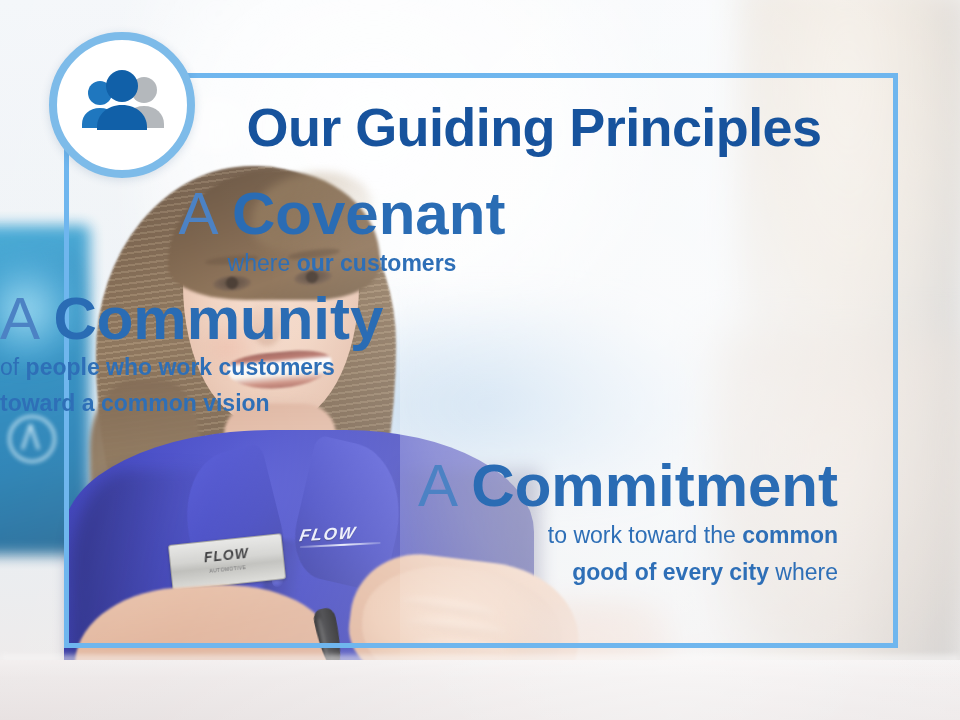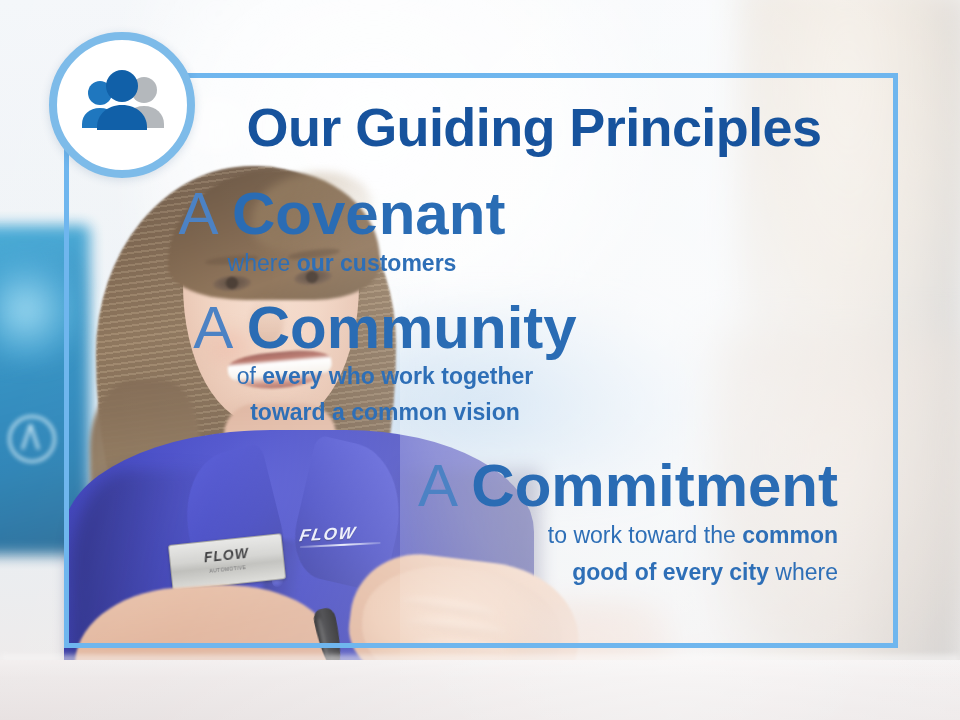--- a/index.html
+++ b/index.html
@@ -558,21 +558,21 @@
     line-height: 32px;
     color: #2E6FB7;
     font-weight: 400;
     white-space: nowrap;
   }
   .p-sub b { font-weight: 700; }
 
   .p1 { left: 0; top: 186px; width: 684px; text-align: center; }
   .p1 .p-sub { margin-top: 5px; }
 
-  .p2 { left: 0; top: 300px; width: 770px; text-align: center; }
+  .p2 { left: 0; top: 291px; width: 770px; }
   .p2 .p-sub { margin-top: 4px; }
 
   .p3 { left: 0; top: 458px; width: 838px; text-align: right; }
   .p3 .p-sub { margin-top: 5px; }
 </style>
 </head>
 <body>
 
 <div id="stage">
 
@@ -677,21 +677,21 @@
         <span style="white-space: pre;">where </span><b style="white-space: pre;">our customers</b>
       </div>
     </div>
 
     <div class="principle p2">
       <div class="p-head">
         <span class="art">A</span>
         <span class="word">Community</span>
       </div>
       <div class="p-sub">
-        <span style="white-space: pre;">of </span><b style="white-space: pre;">every who work together</b>
+        <span style="white-space: pre;">of </span><b style="white-space: pre;">people who work customers</b>
       </div>
       <div class="p-sub">
         <span style="white-space: pre; font-weight: bold;">toward a common vision</span>
       </div>
     </div>
 
     <div class="principle p3">
       <div class="p-head">
         <span class="art">A</span>
         <span class="word">Commitment</span>

